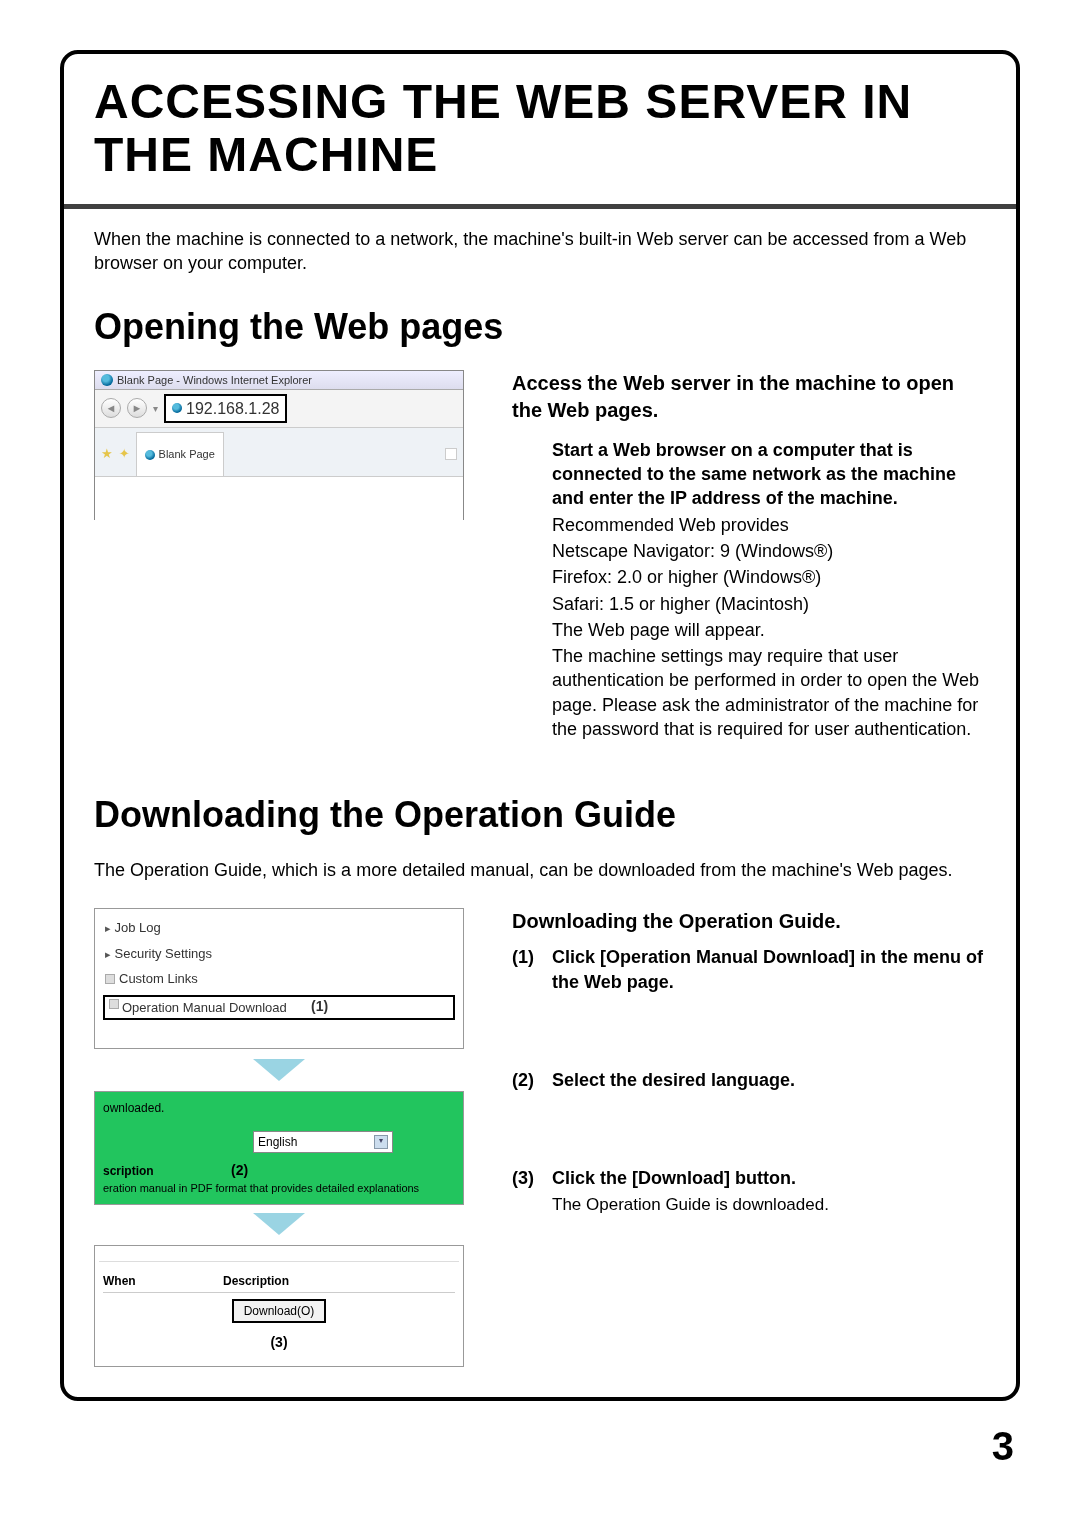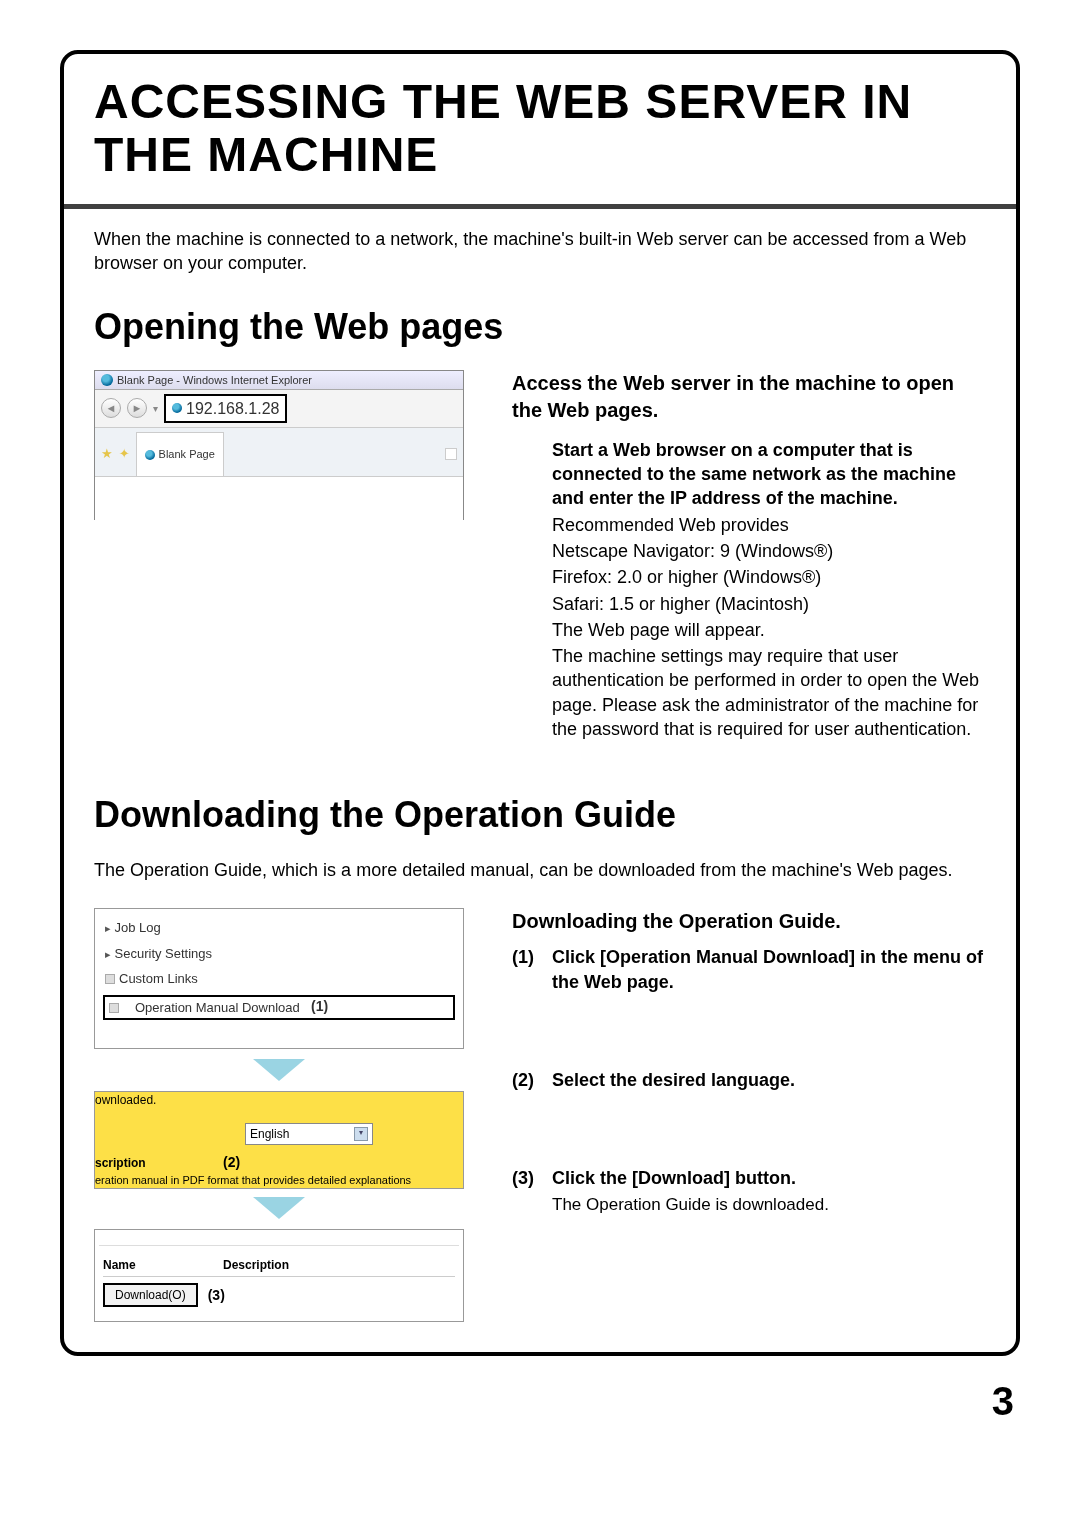--- a/index.html
+++ b/index.html
@@ -131,40 +131,41 @@
     margin-bottom: 10px;
   }
   .menu-item {
     padding: 4px 10px;
     display: flex;
     align-items: center;
     gap: 4px;
   }
   .arrow-r::before { content: "▸"; font-size: 11px; color:#555; }
   .mini-sq { width:10px;height:10px;background:#ddd;display:inline-block;border:1px solid #aaa; }
-  .hl-box { border: 2px solid #000; padding: 2px 4px; margin: 3px 8px; display:flex; align-items:center; gap:16px; }
+  .hl-box { border: 2px solid #000; padding: 2px 4px; margin: 3px 8px; display:flex; align-items:flex-start; gap:3px; }
   .call-num {
     font-weight: bold;
     font-size: 14px;
   }
   .down-arrow {
     width: 0; height: 0;
     border-left: 26px solid transparent;
     border-right: 26px solid transparent;
     border-top: 22px solid #9ad4e3;
     margin: 8px auto 10px auto;
   }
   .lang-shot {
     border: 1px solid #999;
-    background: #fde047;
+    background: #22c55e;
     font-size: 12px;
+    padding: 8px;
   }
   .lang-shot .top-text { margin-bottom: 14px; }
   .lang-dd {
-    width: 128px;
+    width: 140px;
     border: 1px solid #888;
     padding: 2px 4px;
     display: flex;
     justify-content: space-between;
     align-items: center;
     margin-left: 150px;
     margin-bottom: 10px;
     background:#fff;
   }
   .dd-btn { width:14px; height:14px; background:#cde; border:1px solid #89a; display:inline-flex;align-items:center;justify-content:center;font-size:8px;color:#446; }
@@ -182,21 +183,21 @@
     display:flex; gap:40px;
     font-weight:bold;
     font-size:12px;
     border-bottom:1px solid #ccc;
     padding:3px 0;
     margin-top:8px;
   }
   .dl-table-row { display:flex; gap:14px; font-size:11px; padding:5px 0 8px 0; align-items:center; }
   .radio { width:11px;height:11px;border:1px solid #666;border-radius:50%;display:inline-flex;align-items:center;justify-content:center; }
   .radio-dot { width:5px;height:5px;border-radius:50%;background:#555; }
-  .dl-btn-row { display:flex; align-items:center; gap:10px; margin-top:6px;}
+  .dl-btn-row { display:flex; align-items:center; gap:10px; margin-top:6px;flex-direction:column;}
   .dl-btn { border:2px solid #000; padding:2px 10px; font-size:12px; background:#f2f2f2; }
   .steps-title { font-weight:bold; font-size:20px; margin-bottom:10px; }
   .step-row { display:flex; gap:10px; margin-bottom:4px; font-size:18px;}
   .step-num { font-weight:bold; width:30px; flex:0 0 30px; }
   .step-text { font-weight:bold; }
   .step-sub { font-weight:normal; margin-left:40px; font-size:17px; }
   .step-block { margin-bottom: 74px; }
   .step-block.short { margin-bottom: 14px; }
   .page-num {
     text-align: right;
@@ -306,21 +307,21 @@
             <span class="lang-call">(2)</span>
           </div>
           <div class="lang-desc-body">eration manual in PDF format that provides detailed explanations</div>
         </div>
 
         <div class="down-arrow"></div>
 
         <div class="dl-shot">
           <div class="top-area"></div>
           <div class="dl-table-head">
-            <span style="width:80px;">Name</span>
+            <span style="width:80px;">When</span>
             <span>Description</span>
           </div>
           <div class="dl-btn-row">
             <span class="dl-btn">Download(O)</span>
             <span class="call-num">(3)</span>
           </div>
         </div>
 
       </div>
 

